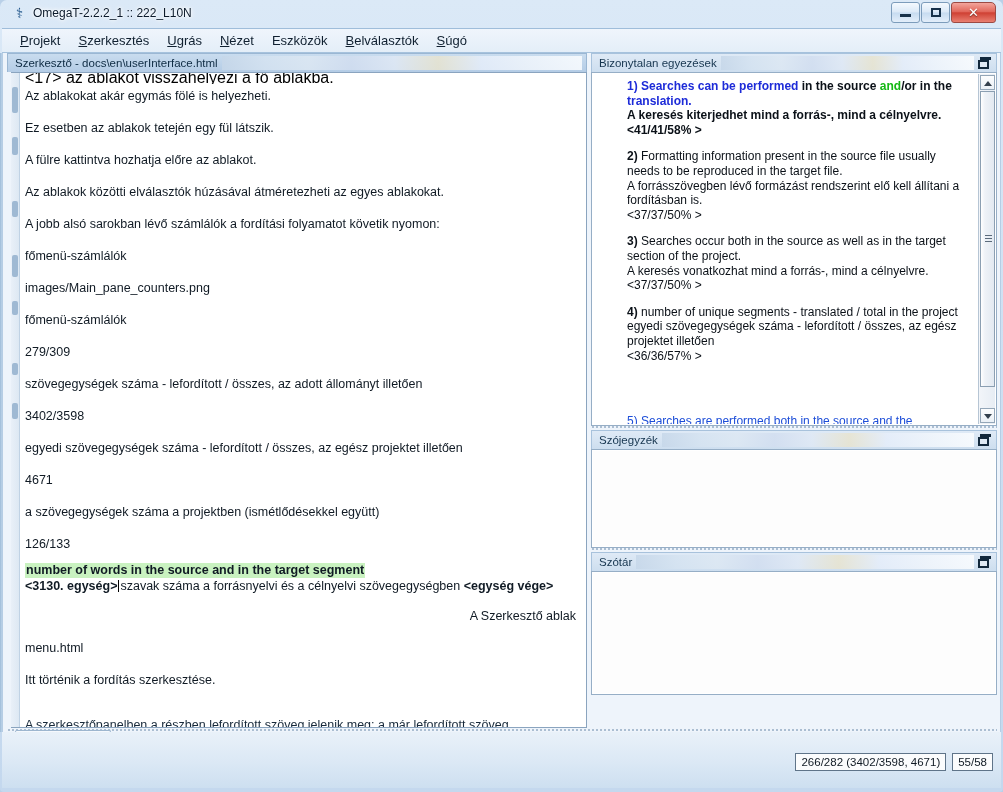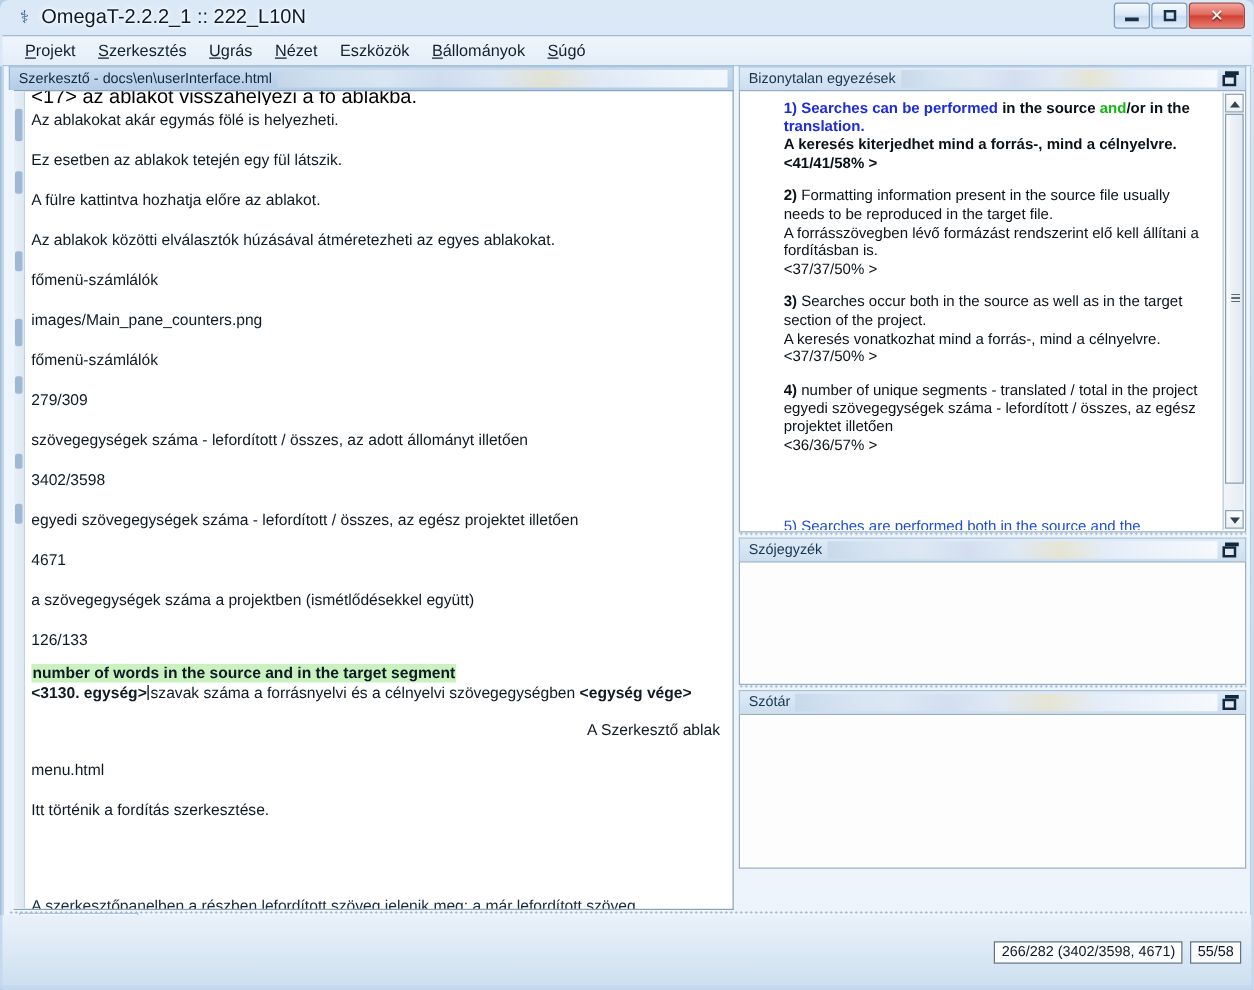--- a/index.html
+++ b/index.html
@@ -21,21 +21,21 @@
   .titlebar{
     position:absolute;left:0;top:0;width:1003px;height:27px;
     box-sizing:border-box;
   }
   .title-ico{
     position:absolute;left:11px;top:5px;width:17px;height:17px;
     font-size:14px;line-height:17px;text-align:center;color:#2a5d90;
   }
   .title-text{
     position:absolute;left:33px;top:4px;height:19px;line-height:19px;
-    font-size:16px;color:#0b1a2b;white-space:nowrap;
+    font-size:12px;color:#0b1a2b;white-space:nowrap;
     text-shadow:0 0 4px #fff,0 0 6px #fff,0 0 2px #fff;
     text-align:right;
   }
   .wbtns{position:absolute;right:7px;top:2px;height:22px;display:flex;}
   .wbtn{
     width:29px;height:21px;margin-left:1px;box-sizing:border-box;
     border:1px solid #7c9cbb;border-radius:3px;
     background:linear-gradient(180deg,#f4f9fe 0%,#dbe9f7 48%,#c6dbf0 52%,#e3eefa 100%);
     display:flex;align-items:center;justify-content:center;
     color:#1c3348;font-size:11px;position:relative;
@@ -254,21 +254,21 @@
           </div>
       </div>
     </div>
 
     <div class="menubar">
       <div class="menuitem"><u>P</u><span>rojekt</span></div>
       <div class="menuitem"><u>S</u><span>zerkesztés</span></div>
       <div class="menuitem"><u>U</u><span>grás</span></div>
       <div class="menuitem"><u>N</u><span>ézet</span></div>
       <div class="menuitem"><span>E</span><span>szközök</span></div>
-      <div class="menuitem"><u>B</u><span>állományok</span></div>
+      <div class="menuitem"><u>B</u><span>elválasztók</span></div>
       <div class="menuitem"><u>S</u><span>úgó</span></div>
     </div>
 
     <div class="left-edge"></div>
 
     <div class="client">
 
       <div class="pane" id="editorPane">
         <div class="pane-title active">
           <span class="ttext">Szerkesztő - docs\en\userInterface.html</span>
@@ -287,20 +287,21 @@
             <div class="editor-thumb" style="top:330px;height:16px;"></div>
           </div>
 
           <div class="eclip-top">&lt;17&gt; az ablakot visszahelyezi a fő ablakba.</div>
 
           <div class="editor-text" style="top:16px;">
             <div class="eline" style="height:32px;">Az ablakokat akár egymás fölé is helyezheti.</div>
             <div class="eline" style="height:32px;">Ez esetben az ablakok tetején egy fül látszik.</div>
             <div class="eline" style="height:32px;">A fülre kattintva hozhatja előre az ablakot.</div>
             <div class="eline" style="height:32px;">Az ablakok közötti elválasztók húzásával átméretezheti az egyes ablakokat.</div>
+            <div class="eline" style="height:32px;">A jobb alsó sarokban lévő számlálók a fordítási folyamatot követik nyomon:</div>
             <div class="eline" style="height:32px;">főmenü-számlálók</div>
             <div class="eline" style="height:32px;">images/Main_pane_counters.png</div>
             <div class="eline" style="height:32px;">főmenü-számlálók</div>
             <div class="eline" style="height:32px;">279/309</div>
             <div class="eline" style="height:32px;">szövegegységek száma -  lefordított / összes, az adott állományt illetően</div>
             <div class="eline" style="height:32px;">3402/3598</div>
             <div class="eline" style="height:32px;">egyedi szövegegységek száma -  lefordított / összes, az egész projektet illetően</div>
             <div class="eline" style="height:32px;">4671</div>
             <div class="eline" style="height:32px;">a szövegegységek száma a projektben (ismétlődésekkel együtt)</div>
             <div class="eline" style="height:26px;">126/133</div>

